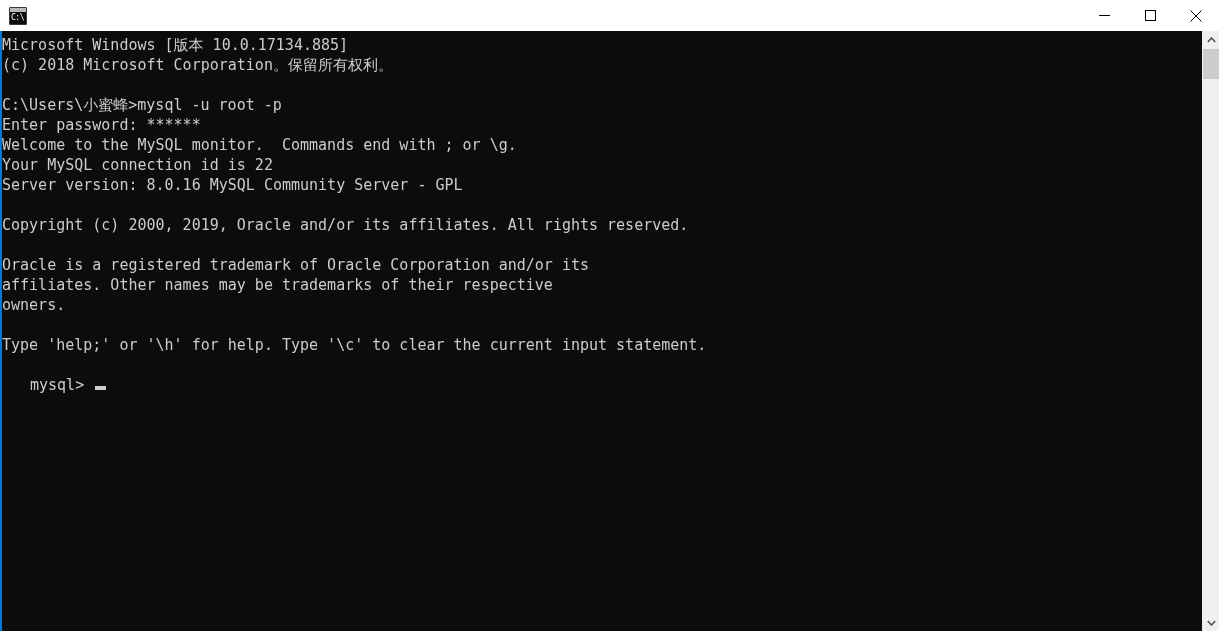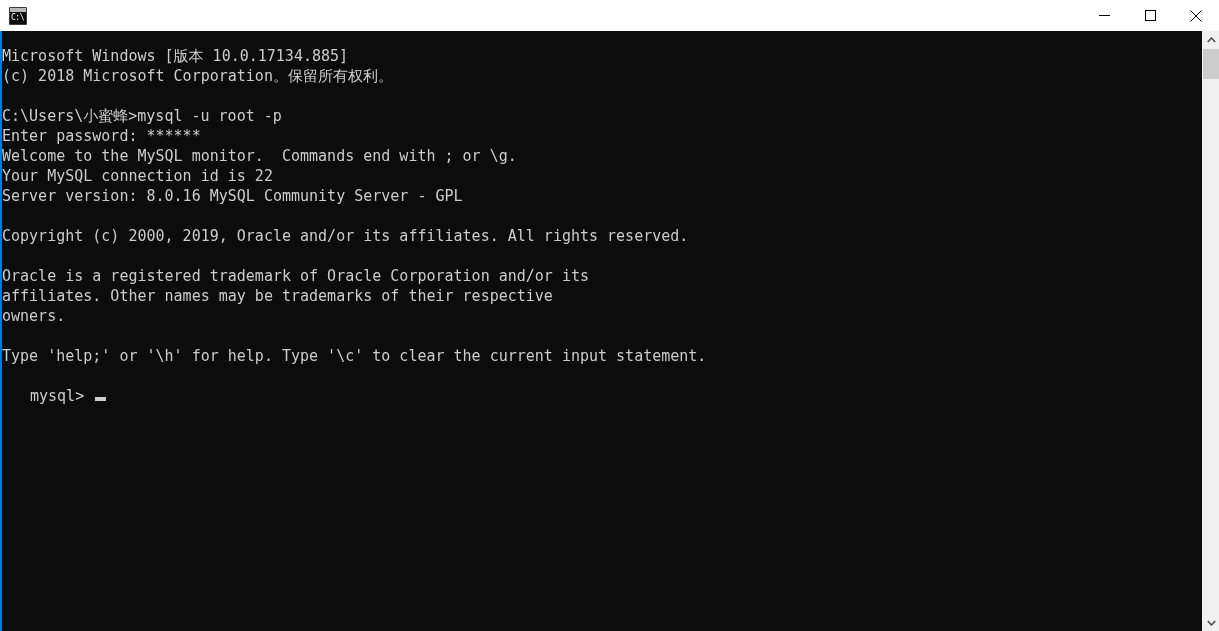--- a/index.html
+++ b/index.html
@@ -119,21 +119,21 @@
     position: absolute;
     left: 2px;
     top: 0px;
     width: 1193px;
     height: 600px;
     color: #cccccc;
     font-family: "DejaVu Sans Mono", "Liberation Mono", monospace;
     font-size: 15px;
     line-height: 20px;
     white-space: pre;
-    padding-top: 15px;
+    padding-top: 4px;
     box-sizing: border-box;
     overflow: hidden;
   }
   .console-line {
     height: 20px;
     white-space: pre;
   }
   .console-line.blank { color: transparent; }
 
   .cursor-line {

